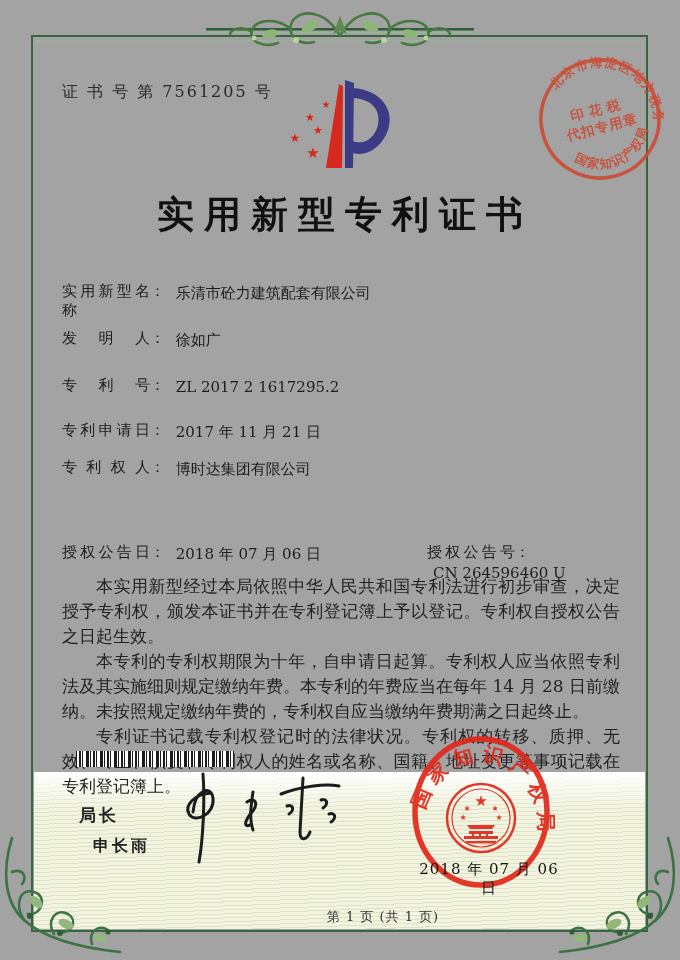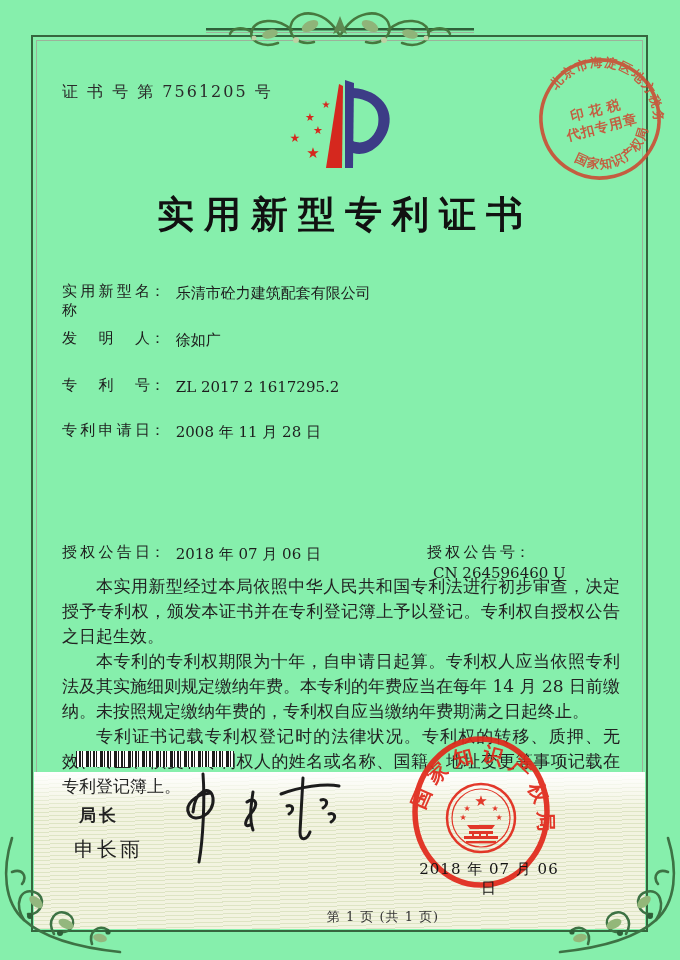--- a/index.html
+++ b/index.html
@@ -1,17 +1,17 @@
 <!DOCTYPE html>
 <html><head>
 <meta charset="utf-8">
 <style>
   html,body{margin:0;padding:0;}
   .page{
-    position:relative; width:680px; height:960px; background:#86efac; overflow:hidden;
+    position:relative; width:680px; height:960px; background:#a3a3a3; overflow:hidden;
     font-family:"DejaVu Serif","Liberation Serif",serif; color:#1d1d1d;
   }
   
   .frame-outer{
     position:absolute; left:31px; top:35px; width:617px; height:897px;
     border:2px solid #35663e; box-sizing:border-box;
   }
   .frame-inner{
     position:absolute; left:3px; top:3px; right:3px; bottom:3px;
     border:1px solid #9cb29a;
@@ -53,21 +53,21 @@
     position:absolute; left:76px; top:751px; width:158px; height:16px;
     background:repeating-linear-gradient(90deg,
       #1c1c1c 0 1px, #fff 1px 3px, #1c1c1c 3px 5px, #fff 5px 6px,
       #1c1c1c 6px 7px, #fff 7px 10px, #1c1c1c 10px 13px, #fff 13px 14px);
   }
   .signoff-title{
     position:absolute; left:79px; top:804px; font-size:17px; font-weight:600;
     font-family:Liberation Serif, serif; letter-spacing:3px; color:#222;
   }
   .signoff-name{
-    position:absolute; left:74px; top:836px; font-size:20px; font-weight:400;
+    position:absolute; left:93px; top:836px; font-size:16px; font-weight:700;
     font-family:"DejaVu Sans","Liberation Sans",sans-serif; letter-spacing:3px; color:#222;
   }
   .signature{ position:absolute; left:163px; top:762px; width:195px; height:110px; }
   .seal{ position:absolute; left:406px; top:730px; width:150px; height:164px; opacity:.92; }
   .seal-date{
     position:absolute; left:414px; top:860px; width:150px; text-align:center;
     font-size:15px; color:#141414; letter-spacing:1px; z-index:5;
   }
   .footer{
     position:absolute; left:16px; top:908px; width:100%; text-align:center;
@@ -197,23 +197,27 @@
     <span class="fvalue">徐如广</span>
   </div>
 
   <div class="frow" style="top:376px">
     <span class="flabel">专利号</span><span class="fcolon">：</span>
     <span class="fvalue">ZL 2017 2 1617295.2</span>
   </div>
 
   <div class="frow" style="top:421px">
     <span class="flabel">专利申请日</span><span class="fcolon">：</span>
-    <span class="fvalue">2008 年 11 月 28 日</span>
-  </div>
-
+    <span class="fvalue">2017 年 11 月 21 日</span>
+  </div>
+
+  <div class="frow" style="top:458px">
+    <span class="flabel">专利权人</span><span class="fcolon">：</span>
+    <span class="fvalue">博时达集团有限公司</span>
+  </div>
 
 
   <div class="frow" style="top:543px">
     <span class="flabel">授权公告日</span><span class="fcolon">：</span>
     <span class="fvalue">2018 年 07 月 06 日</span>
     <span class="frow2">
       <span class="flabel">授权公告号</span><span class="fcolon">：</span>
       <span class="fvalue">CN 264596460 U</span>
     </span>
   </div>

